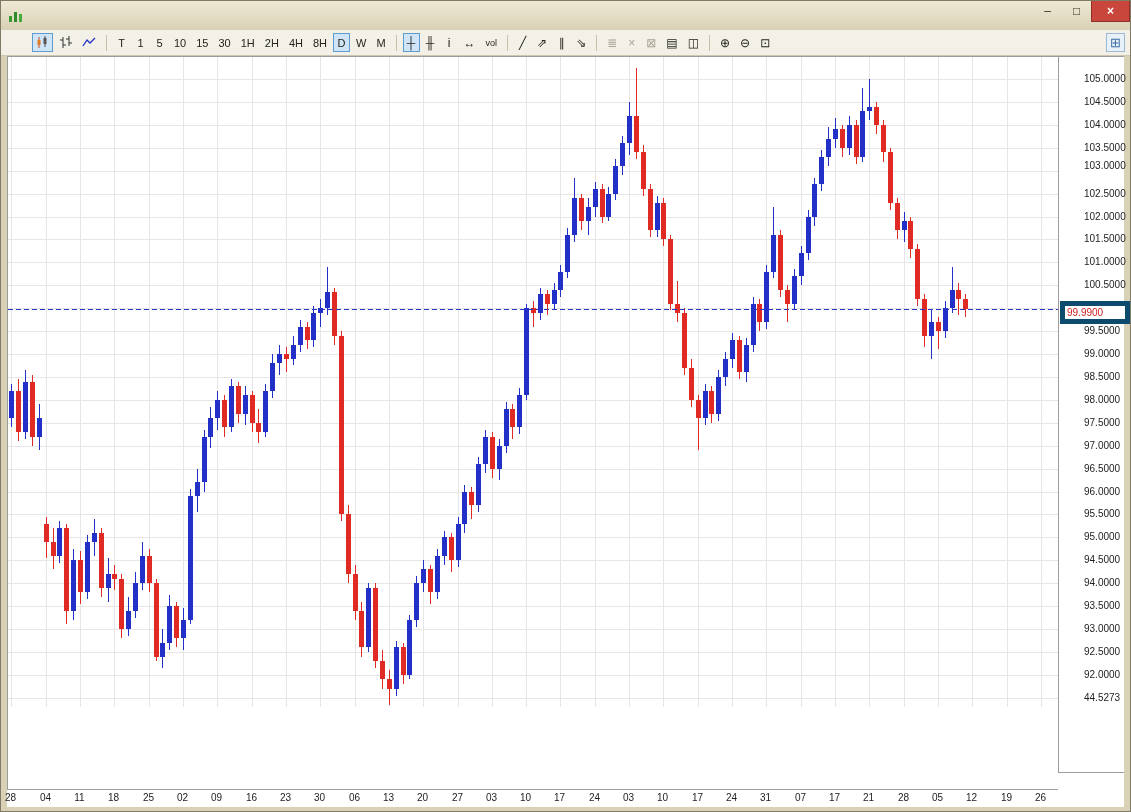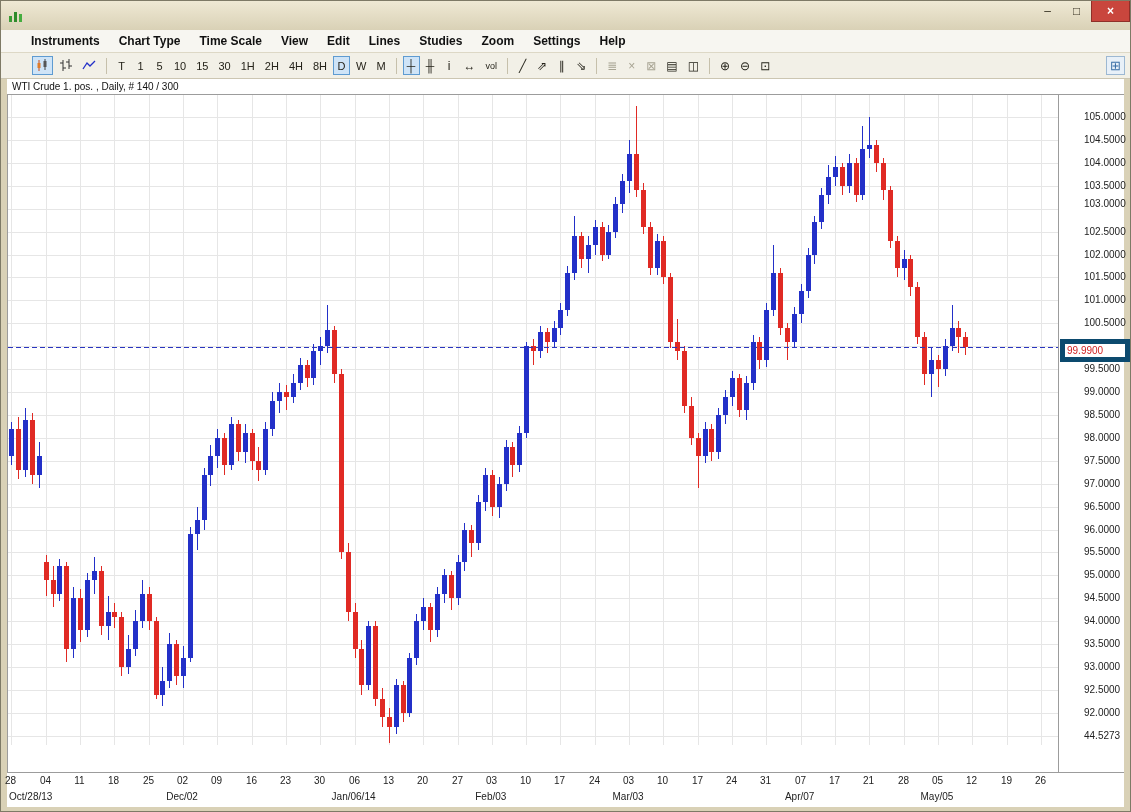--- a/index.html
+++ b/index.html
@@ -77,32 +77,20 @@
       <rect x="6" y="3" width="3" height="10" fill="#2f8a2b"></rect>
       <rect x="11" y="5" width="3" height="8" fill="#45ad3f"></rect>
     </svg>
     <div class="win-controls">
       <div class="win-btn">–</div>
       <div class="win-btn">□</div>
       <div class="win-btn close">×</div>
     </div>
   </div>
 
-  <div class="menu-bar" id="menu-bar">
-      <div class="menu-item">Instruments</div>
-      <div class="menu-item">Chart Type</div>
-      <div class="menu-item">Time Scale</div>
-      <div class="menu-item">View</div>
-      <div class="menu-item">Edit</div>
-      <div class="menu-item">Lines</div>
-      <div class="menu-item">Studies</div>
-      <div class="menu-item">Zoom</div>
-      <div class="menu-item">Settings</div>
-      <div class="menu-item">Help</div>
-    </div>
 
   <div class="toolbar">
     <div style="display:flex;" id="chart-type-group">
       <div class="tbtn icon selected">
         <svg width="13" height="13" viewBox="0 0 13 13">
           <line x1="3" y1="1" x2="3" y2="12" stroke="#c24a1e" stroke-width="1"></line>
           <rect x="1.5" y="4" width="3" height="5" fill="#e07b28"></rect>
           <line x1="9" y1="0" x2="9" y2="11" stroke="#444" stroke-width="1"></line>
           <rect x="7.5" y="2" width="3" height="6" fill="#555"></rect>
         </svg>
@@ -167,23 +155,20 @@
     <div class="tsep"></div>
     <div style="display:flex;" id="zoom-group">
         <div class="tbtn icon">⊕</div>
         <div class="tbtn icon">⊖</div>
         <div class="tbtn icon">⊡</div>
       </div>
     <div class="dock-btn">⊞</div>
   </div>
 
   <div class="chart-outer">
-    <div class="label-strip">
-      <span>WTI Crude 1. pos. , Daily, # 140 / 300</span>
-    </div>
     <div class="chart-row">
       <div class="left-col">
         <div id="plot-wrap">
           <svg id="plot-svg" shape-rendering="crispEdges" width="1050" height="650">
               <line x1="0" y1="641.5" x2="1050" y2="641.5" stroke="#e6e6e6" stroke-width="1"></line>
               <line x1="0" y1="618.5" x2="1050" y2="618.5" stroke="#e6e6e6" stroke-width="1"></line>
               <line x1="0" y1="595.5" x2="1050" y2="595.5" stroke="#e6e6e6" stroke-width="1"></line>
               <line x1="0" y1="572.5" x2="1050" y2="572.5" stroke="#e6e6e6" stroke-width="1"></line>
               <line x1="0" y1="549.5" x2="1050" y2="549.5" stroke="#e6e6e6" stroke-width="1"></line>
               <line x1="0" y1="526.5" x2="1050" y2="526.5" stroke="#e6e6e6" stroke-width="1"></line>
@@ -549,29 +534,20 @@
             <span class="xlab" style="left: 758.5px;">31</span>
             <span class="xlab" style="left: 793.5px;">07</span>
             <span class="xlab" style="left: 827.5px;">17</span>
             <span class="xlab" style="left: 861.5px;">21</span>
             <span class="xlab" style="left: 896.5px;">28</span>
             <span class="xlab" style="left: 930.5px;">05</span>
             <span class="xlab" style="left: 964.5px;">12</span>
             <span class="xlab" style="left: 999.5px;">19</span>
             <span class="xlab" style="left: 1033.5px;">26</span>
           </div>
-        <div id="month-row">
-            <span class="month-lab" style="left: 2px; transform: none;">Oct/28/13</span>
-            <span class="month-lab" style="left: 175px;">Dec/02</span>
-            <span class="month-lab" style="left: 346.569px;">Jan/06/14</span>
-            <span class="month-lab" style="left: 483.824px;">Feb/03</span>
-            <span class="month-lab" style="left: 621.078px;">Mar/03</span>
-            <span class="month-lab" style="left: 792.647px;">Apr/07</span>
-            <span class="month-lab" style="left: 929.902px;">May/05</span>
-          </div>
       </div>
       <div class="right-col">
         <div id="y-axis">
           <div id="price-box" style="top: 244px;">99.9900</div>
         <span class="ylab" style="top: 635px;">44.5273</span>
             <span class="ylab" style="top: 612px;">92.0000</span>
             <span class="ylab" style="top: 589px;">92.5000</span>
             <span class="ylab" style="top: 566px;">93.0000</span>
             <span class="ylab" style="top: 543px;">93.5000</span>
             <span class="ylab" style="top: 520px;">94.0000</span>

